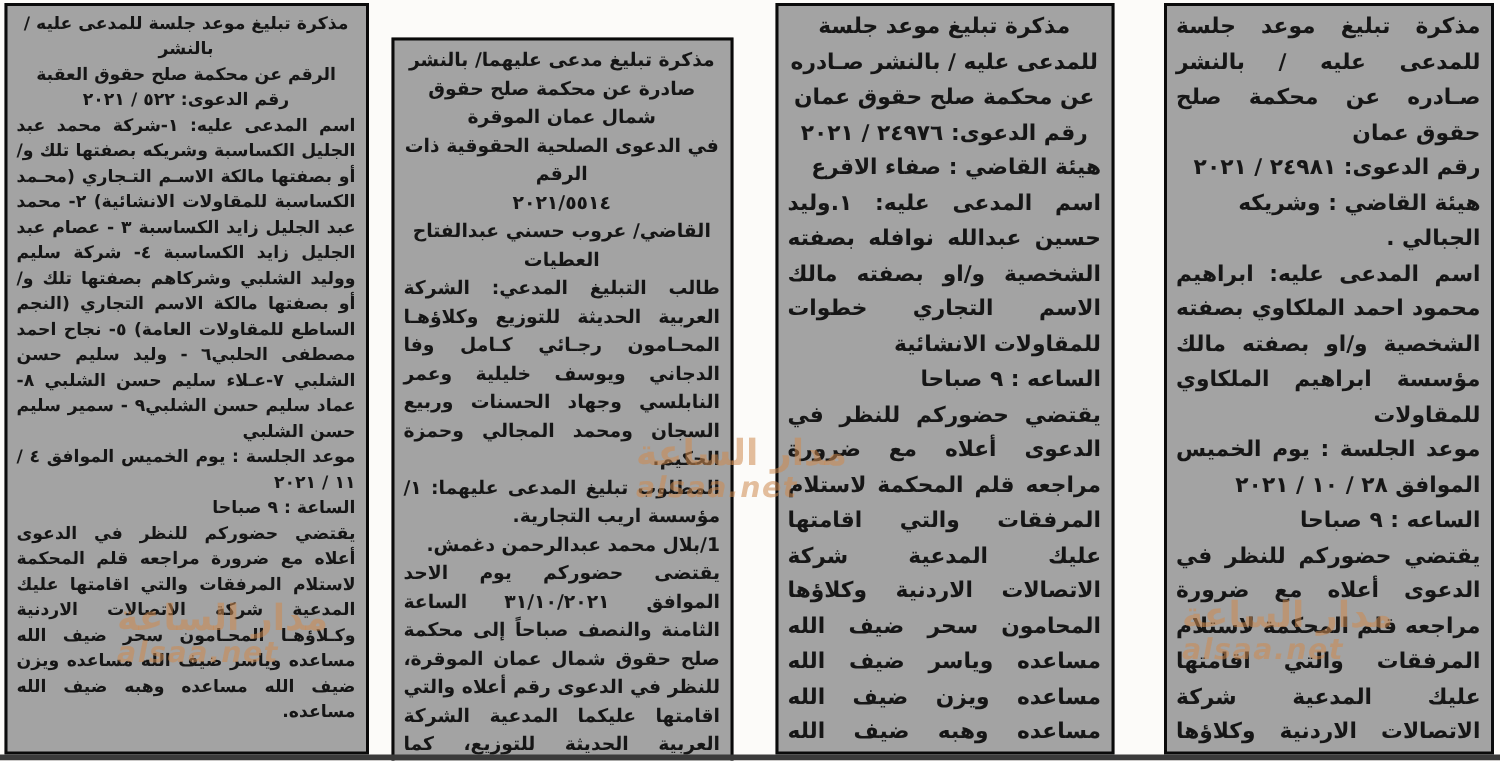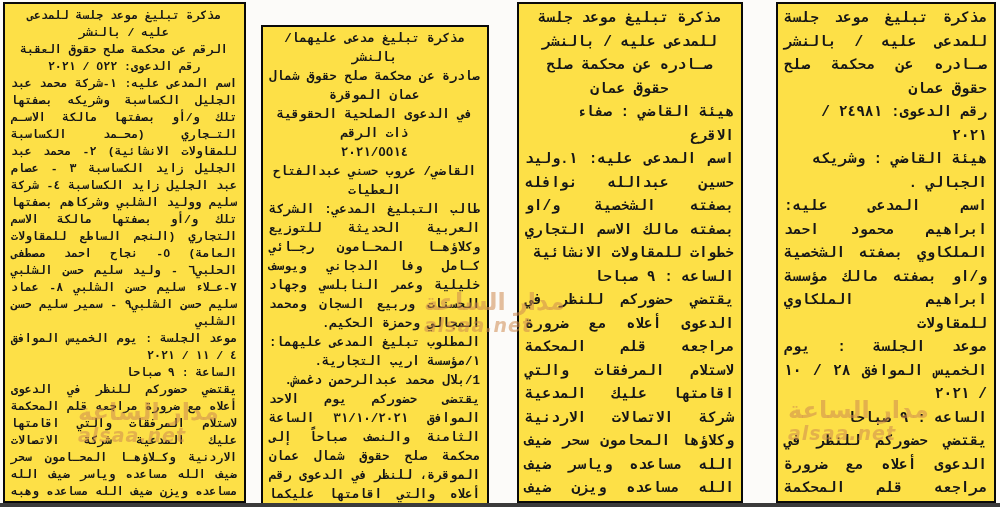--- a/index.html
+++ b/index.html
@@ -12,28 +12,27 @@
   .page {
     position: absolute;
     inset: 0;
     background: #fcfbf9;
   }
   .notice {
     position: absolute;
     top: 2px;
     height: 501px;
     border: 2px solid #0a0a0a;
-    background: #fde047;
+    background: #a3a3a3;
     direction: rtl;
     unicode-bidi: embed;
     color: #161616;
     font-weight: bold;
     padding: 3px 7px 4px 6px;
     overflow: hidden;
-    font-family: Liberation Mono, monospace;
   }
   
   .n0 { left: 776px; width: 220px; font-size: 14.5px; line-height: 23.5px; }
   .n1 { left: 517px; width: 226px; font-size: 14.5px; line-height: 23.5px; }
   .n2 { left: 261px; width: 228px; font-size: 12.5px; line-height: 19px; margin-top: 23px;  }
   .n3 { left: 3px;   width: 243px; font-size: 11.5px; line-height: 17px;  }
   .para { text-align: right; }
   .para.justify { text-align: justify; text-justify: inter-word; }
   .para.center  { text-align: center; }
   .para.right   { text-align: right; }
@@ -63,20 +62,21 @@
       <div class="para justify">مذكرة تبليغ موعد جلسة للمدعى عليه / بالنشر  صـادره عن محكمة صلح حقوق عمان</div>
       <div class="para right">رقم الدعوى: ٢٤٩٨١ / ٢٠٢١</div>
       <div class="para right">هيئة القاضي : وشريكه الجبالي .</div>
       <div class="para justify">اسم المدعى عليه: ابراهيم محمود احمد الملكاوي بصفته الشخصية و/او بصفته مالك مؤسسة ابراهيم الملكاوي للمقاولات</div>
       <div class="para justify">موعد الجلسة :  يوم الخميس الموافق ٢٨ / ١٠ / ٢٠٢١</div>
       <div class="para right">الساعه : ٩ صباحا</div>
       <div class="para justify">يقتضي حضوركم للنظر في الدعوى أعلاه مع ضرورة مراجعه قلم المحكمة لاستلام المرفقات والتي اقامتها عليك المدعية شركة الاتصالات الاردنية وكلاؤها المحامون سحر ضيف الله مساعده وياسر ضيف الله مساعده ويزن ضيف الله مساعده وهبه ضيف الله مساعده.</div>
     </article>
   <article class="notice n1">
       <div class="para center">مذكرة تبليغ موعد جلسة للمدعى عليه / بالنشر  صـادره عن محكمة صلح حقوق عمان</div>
+      <div class="para center">رقم الدعوى: ٢٤٩٧٦ / ٢٠٢١</div>
       <div class="para right">هيئة القاضي :  صفاء الاقرع</div>
       <div class="para justify">اسم المدعى عليه: ١.وليد حسين عبدالله نوافله بصفته الشخصية و/او بصفته مالك الاسم التجاري خطوات للمقاولات الانشائية</div>
       <div class="para right">الساعه : ٩ صباحا</div>
       <div class="para justify">يقتضي حضوركم للنظر في الدعوى أعلاه مع ضرورة مراجعه قلم المحكمة لاستلام المرفقات والتي اقامتها عليك المدعية شركة الاتصالات الاردنية وكلاؤها المحامون سحر ضيف الله مساعده وياسر ضيف الله مساعده ويزن ضيف الله مساعده وهبه ضيف الله مساعده.</div>
     </article>
   <article class="notice n2">
       <div class="para center">مذكرة تبليغ مدعى عليهما/ بالنشر</div>
       <div class="para center">صادرة عن محكمة صلح حقوق شمال عمان الموقرة</div>
       <div class="para center">في الدعوى الصلحية الحقوقية ذات الرقم</div>
       <div class="para center">٢٠٢١/٥٥١٤</div>

